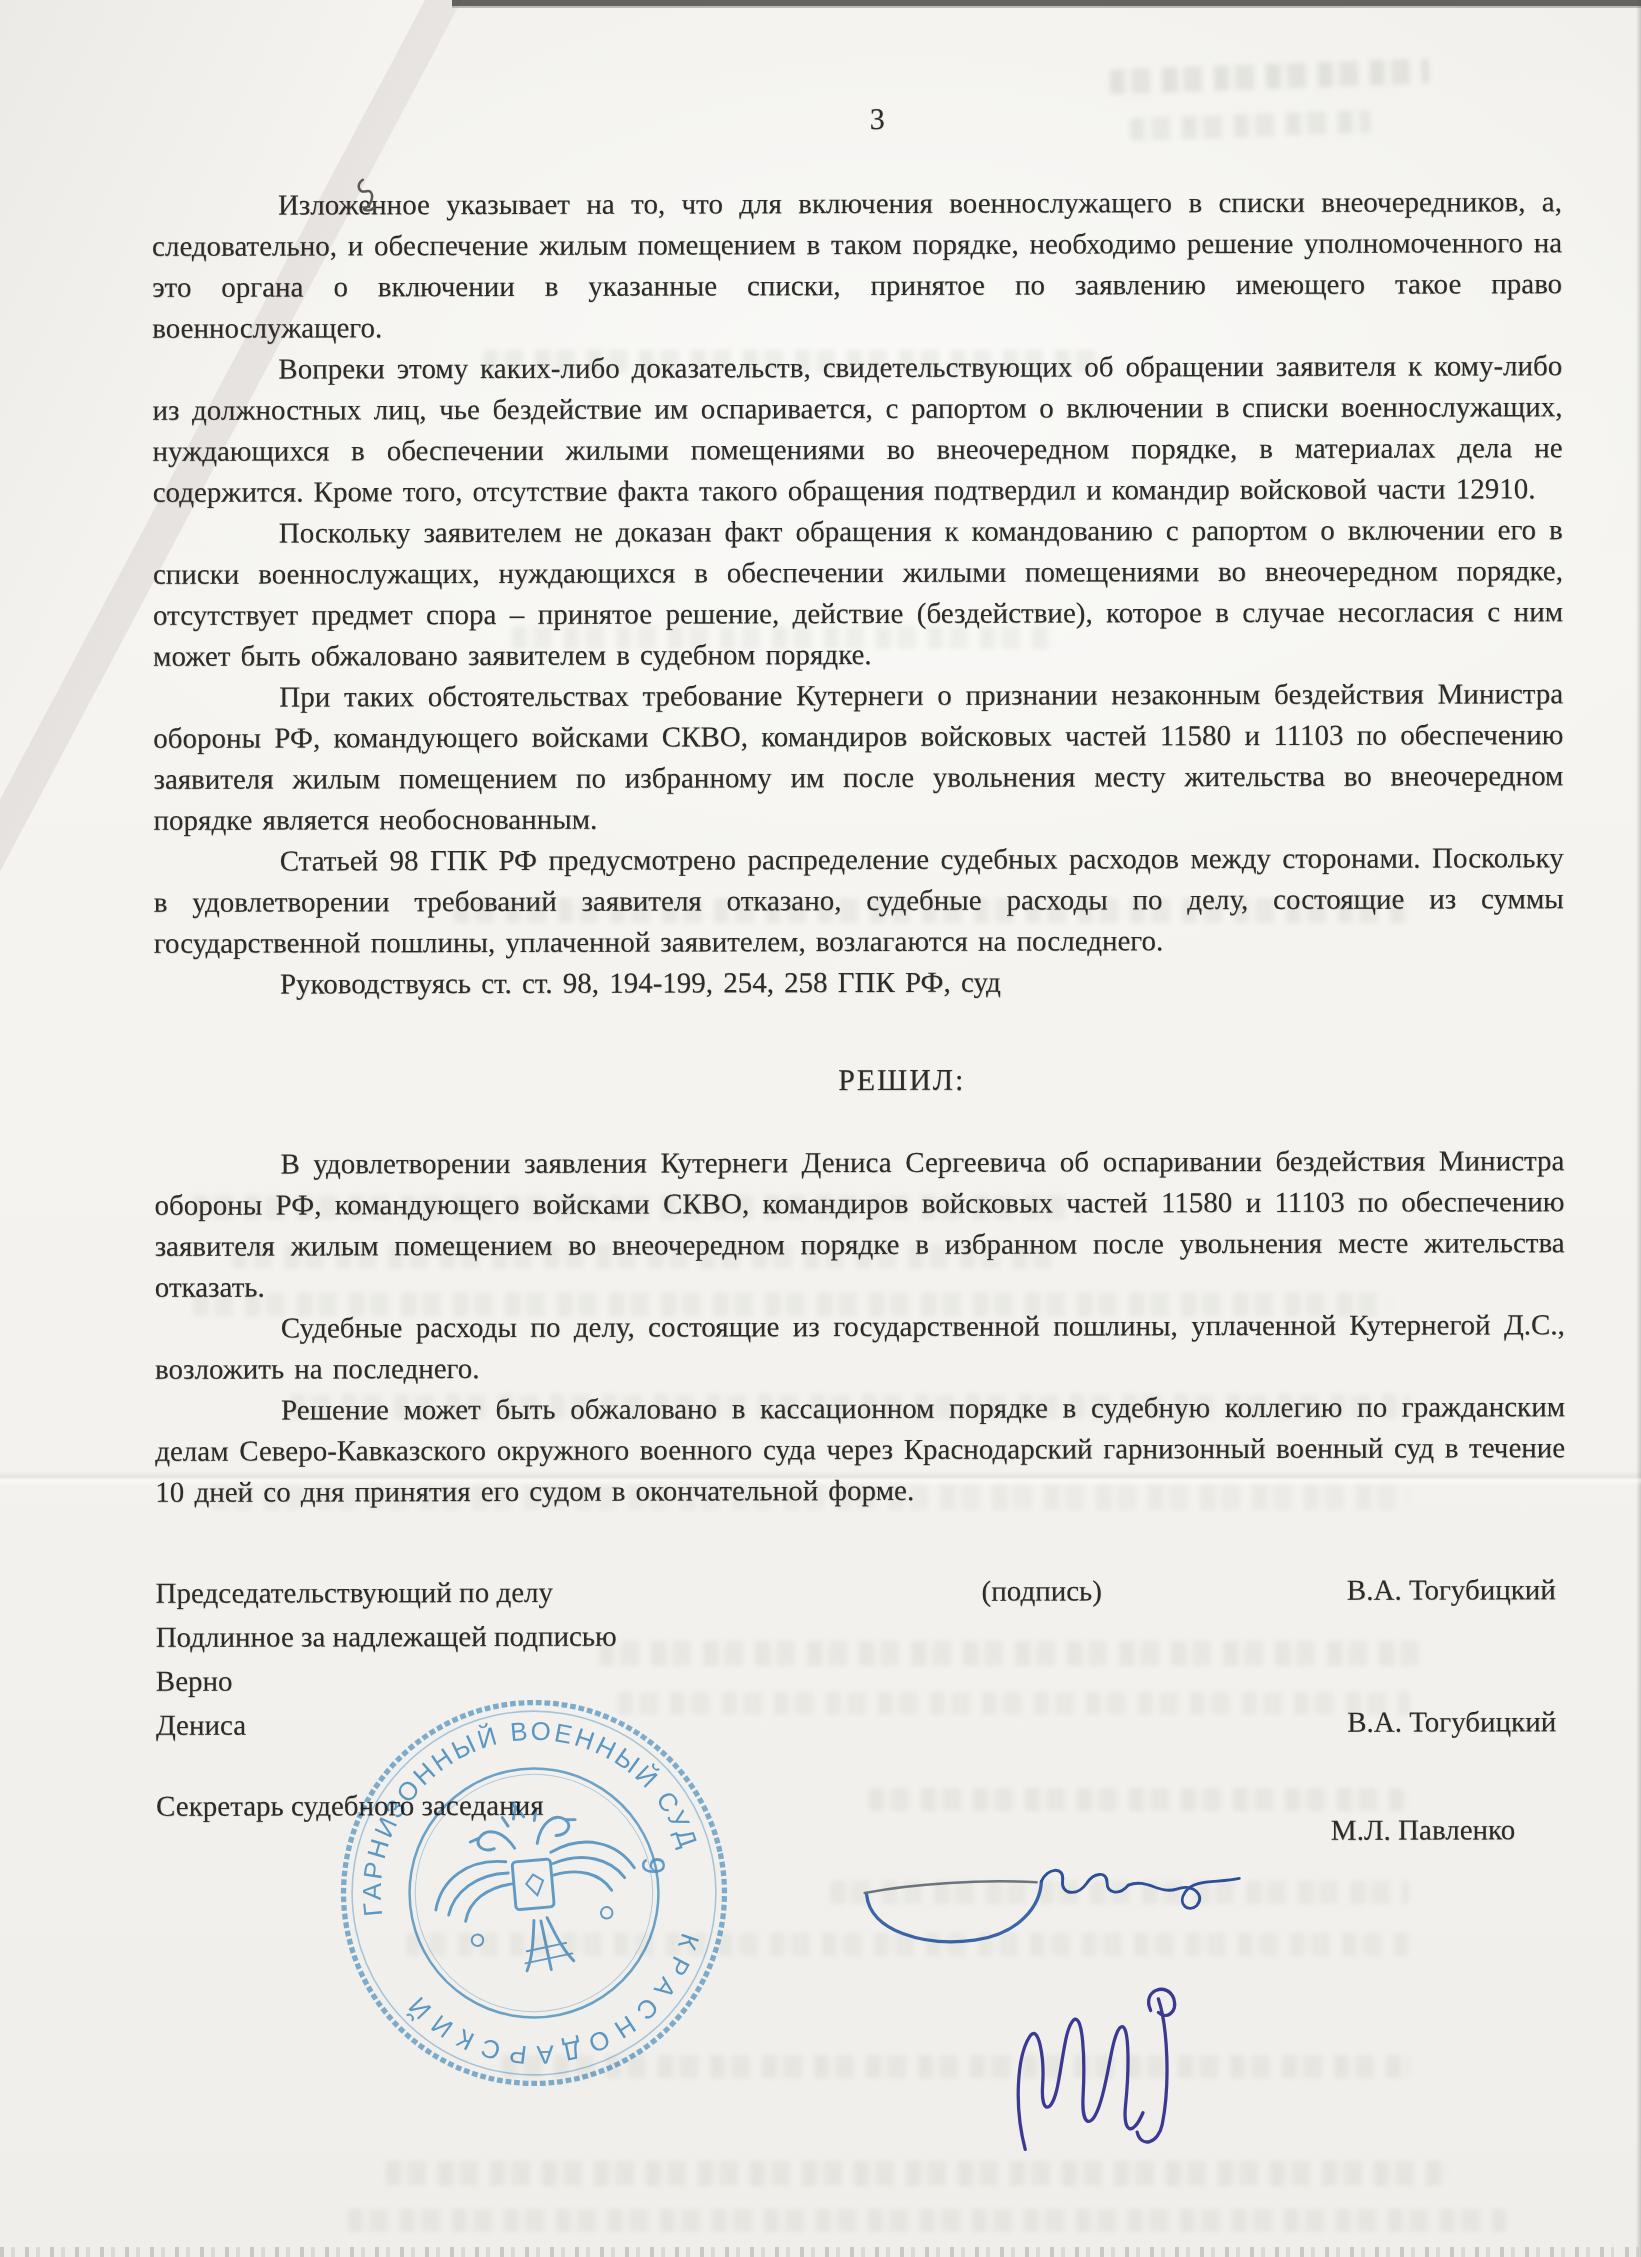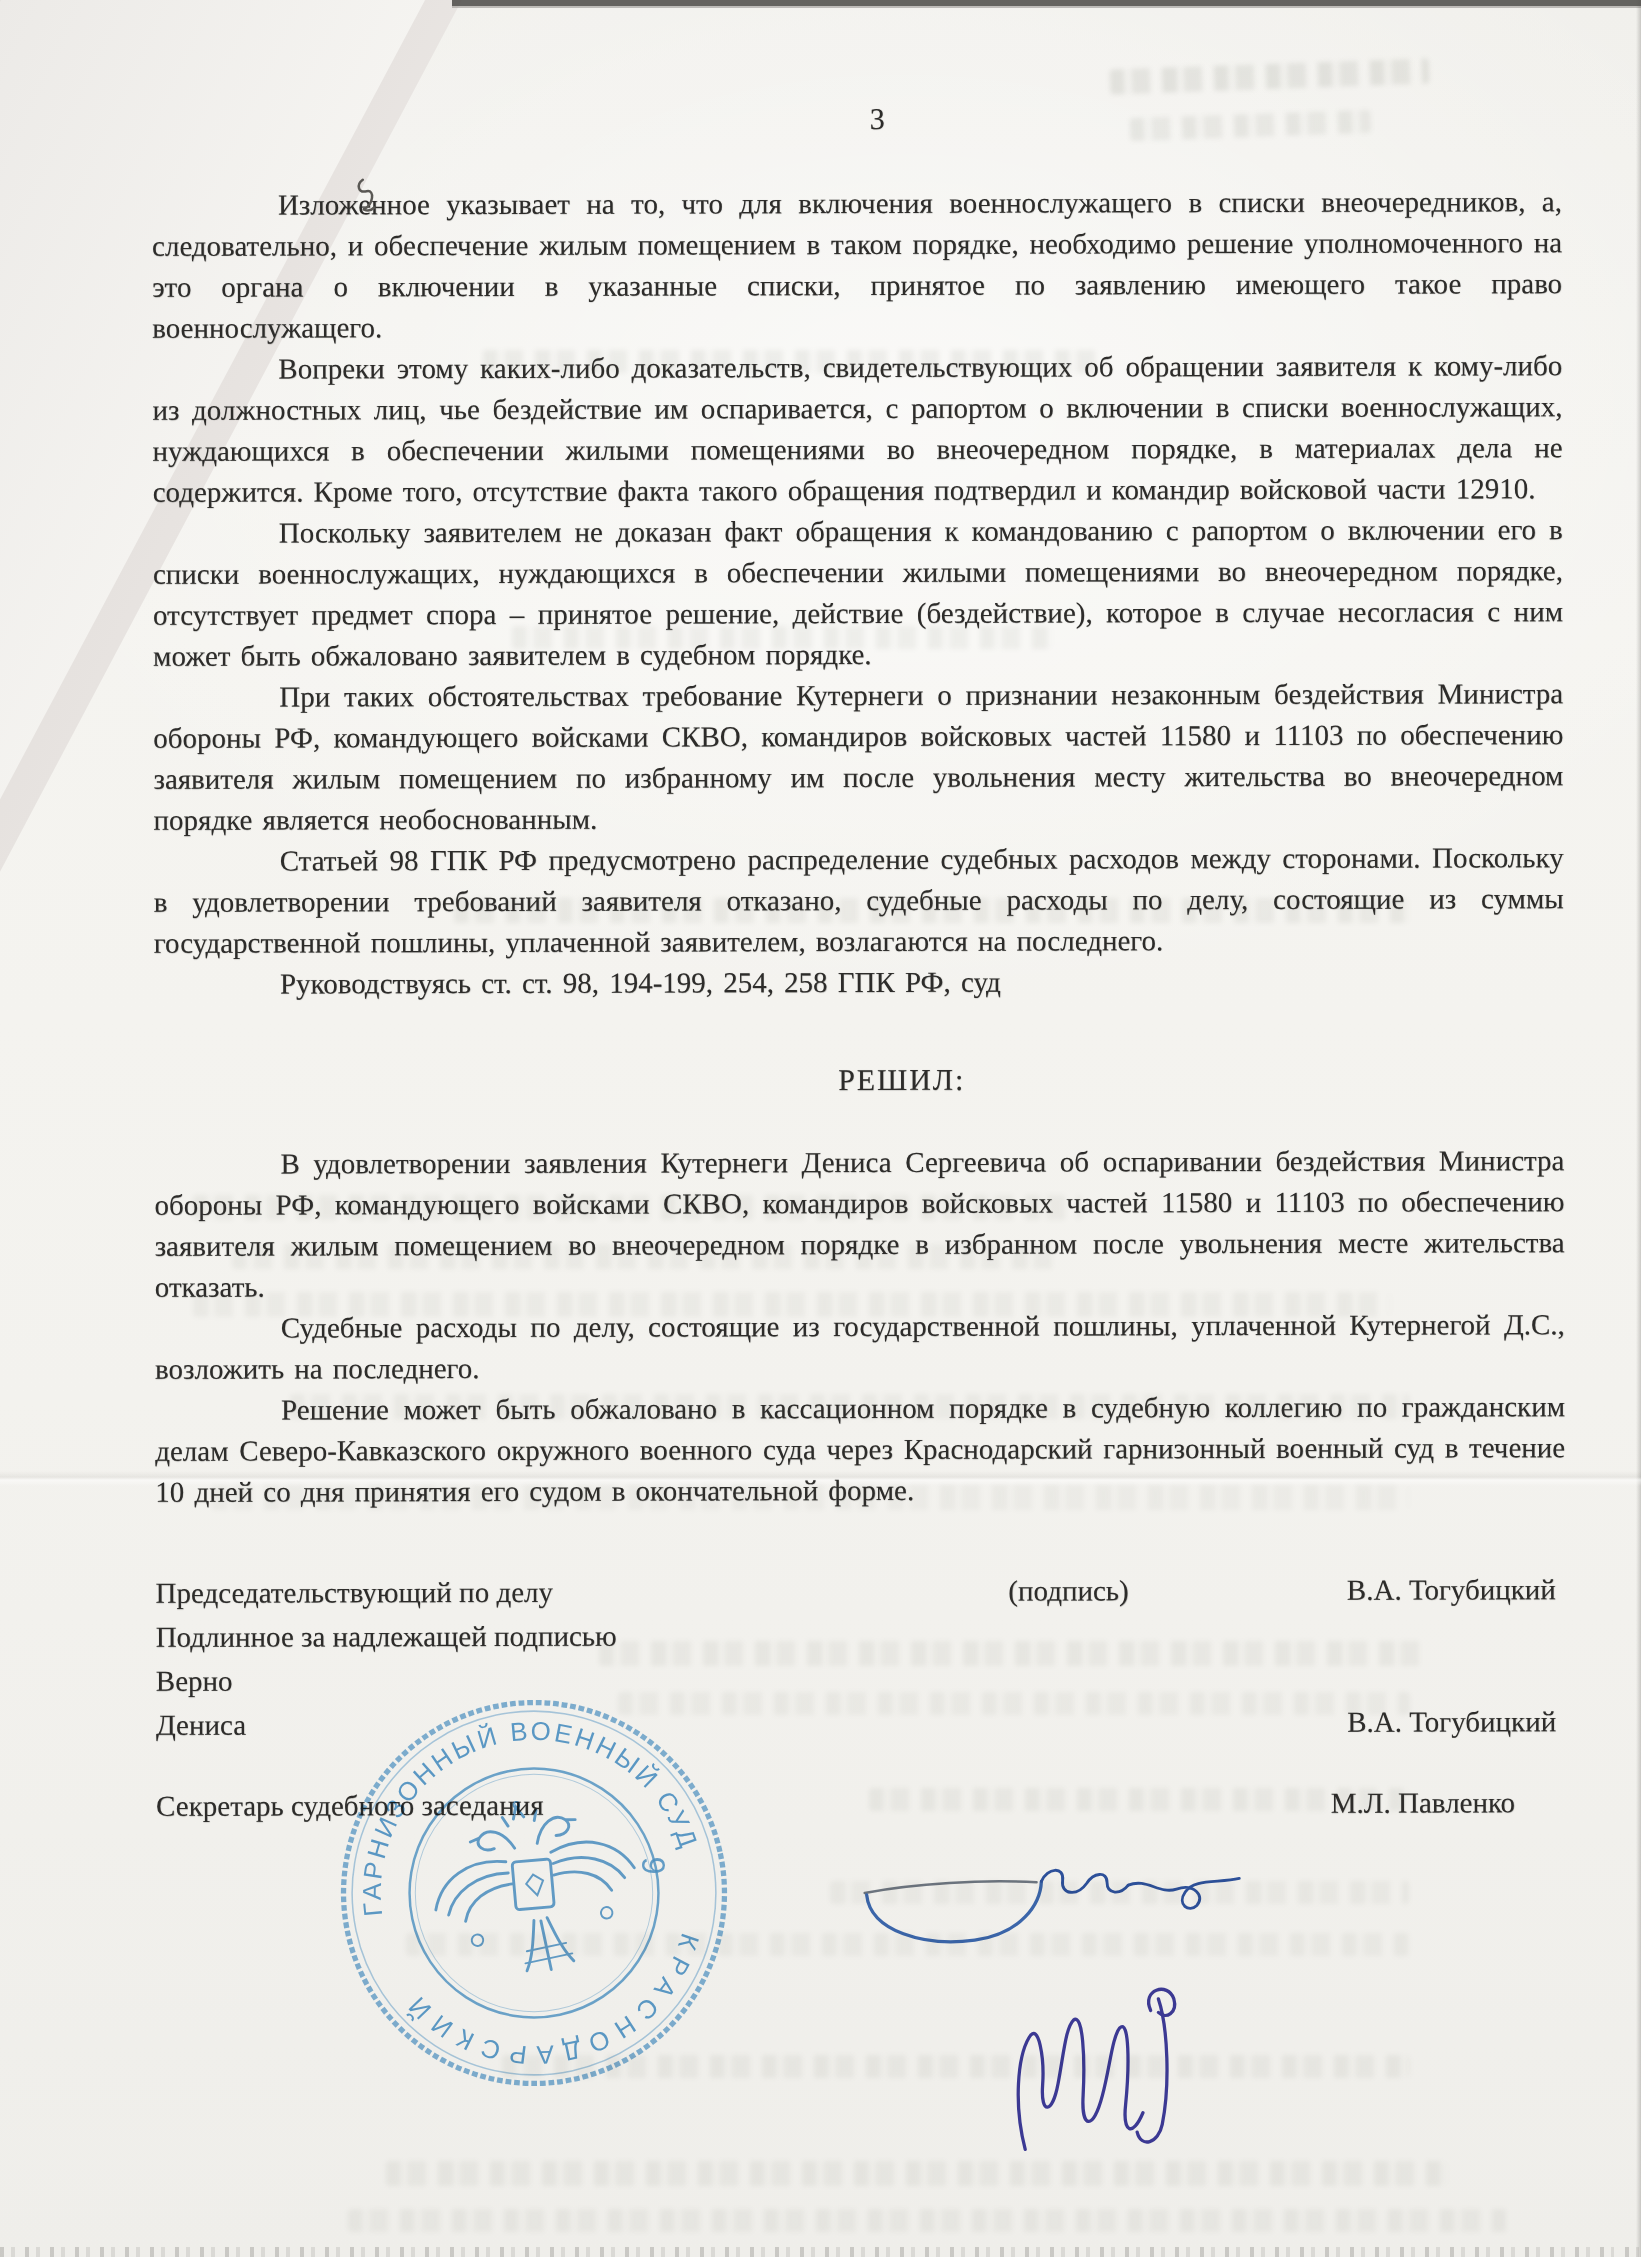--- a/index.html
+++ b/index.html
@@ -38,24 +38,24 @@
   
   .content{position:absolute;left:154px;top:183px;width:1410px;z-index:2;
     font-size:29px;line-height:41px;color:#2d2c2a;transform:rotate(-.15deg);
     text-shadow:0.3px 0.4px 0.8px rgba(45,44,42,.45);}
   .content p{margin:0;text-indent:126px;text-align:justify;word-spacing:2.9px;}
   .pagenum{position:absolute;left:718px;top:-85px;font-size:30px;}
   .heading{margin:56px 0 42px 0;text-align:center;padding-left:85px;letter-spacing:1.9px;font-size:30px;}
   
   .sigblock{margin-top:60px;}
   .sig-row{position:relative;height:44px;white-space:nowrap;}
-  .sig-row .mid{position:absolute;left:826px;width:174px;text-align:center;}
+  .sig-row .mid{position:absolute;left:826px;width:174px;text-align:left;}
   .sig-row .name{position:absolute;right:9.7px;font-family:Liberation Serif, serif;}
   .sig-row.secretary{margin-top:37px;}
-  .sig-row.secretary .name{right:51px;}
+  .sig-row.secretary .name{right:51px;margin-top:27px;}
   
   .stamp{position:absolute;left:333px;top:1692px;z-index:3;mix-blend-mode:multiply;opacity:.92;}
   .sig-judge{position:absolute;left:857px;top:1856px;z-index:4;mix-blend-mode:multiply;}
   .sig-secretary{position:absolute;left:996px;top:1968px;z-index:4;mix-blend-mode:multiply;}
 </style>
 </head>
 <body>
 
 <div class="scene">
   <div class="paper"></div>

